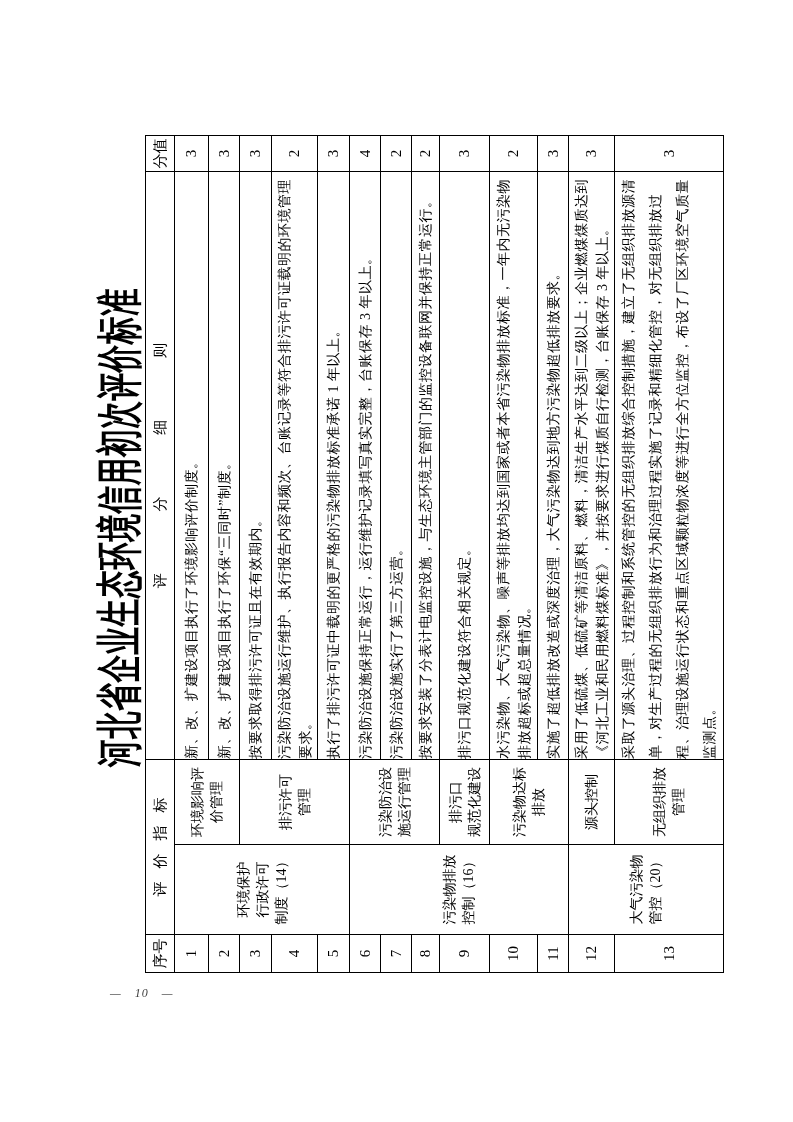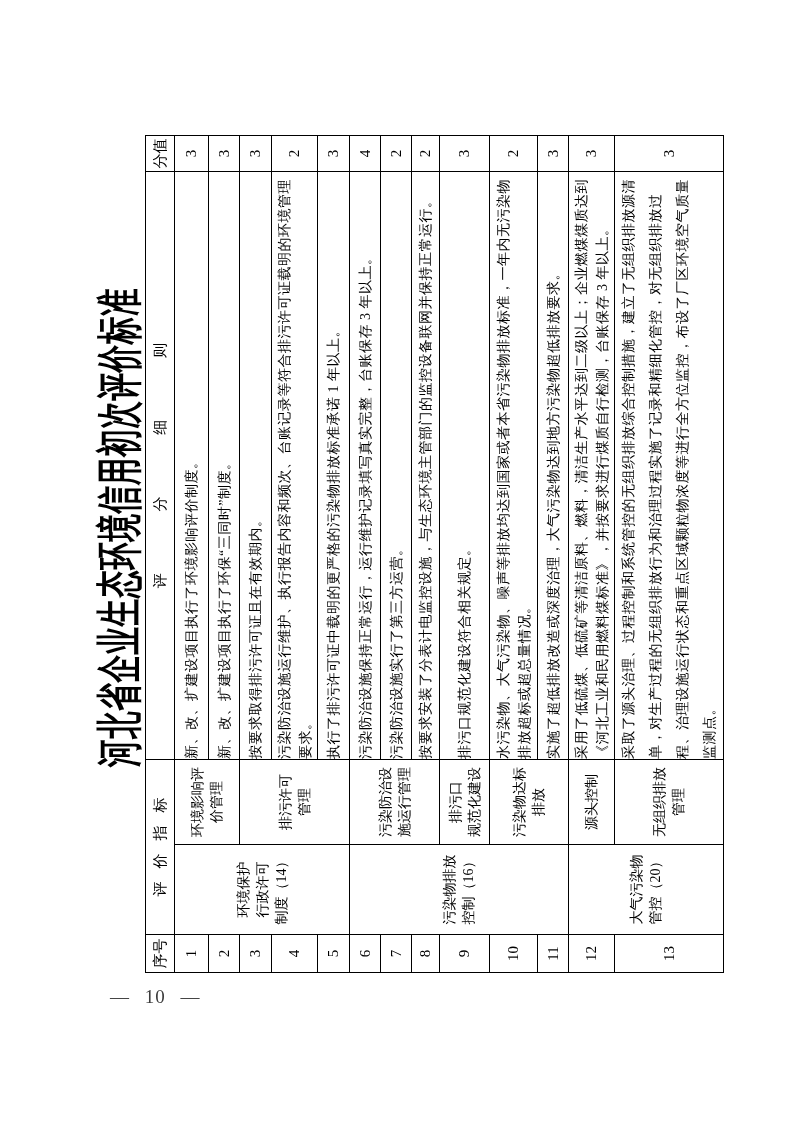--- a/index.html
+++ b/index.html
@@ -50,21 +50,21 @@
     white-space:pre-line;
   }
   td.rule{
     font-size:14px;line-height:21px;letter-spacing:.5px;
     padding:2px 7px;text-align:left;
   }
   tr.r13 td.rule{line-height:27px;}
 
   .page-num{
     position:absolute;left:110px;top:986px;
-    font-size:19px;color:#3c3c3c;word-spacing:9px;letter-spacing:1px;
+    font-size:12px;color:#3c3c3c;word-spacing:9px;letter-spacing:1px;font-style:italic;
   }
 </style>
 </head>
 <body>
 
 <div class="page">
 
   <div class="rot">
 
     <div class="doc-title">

